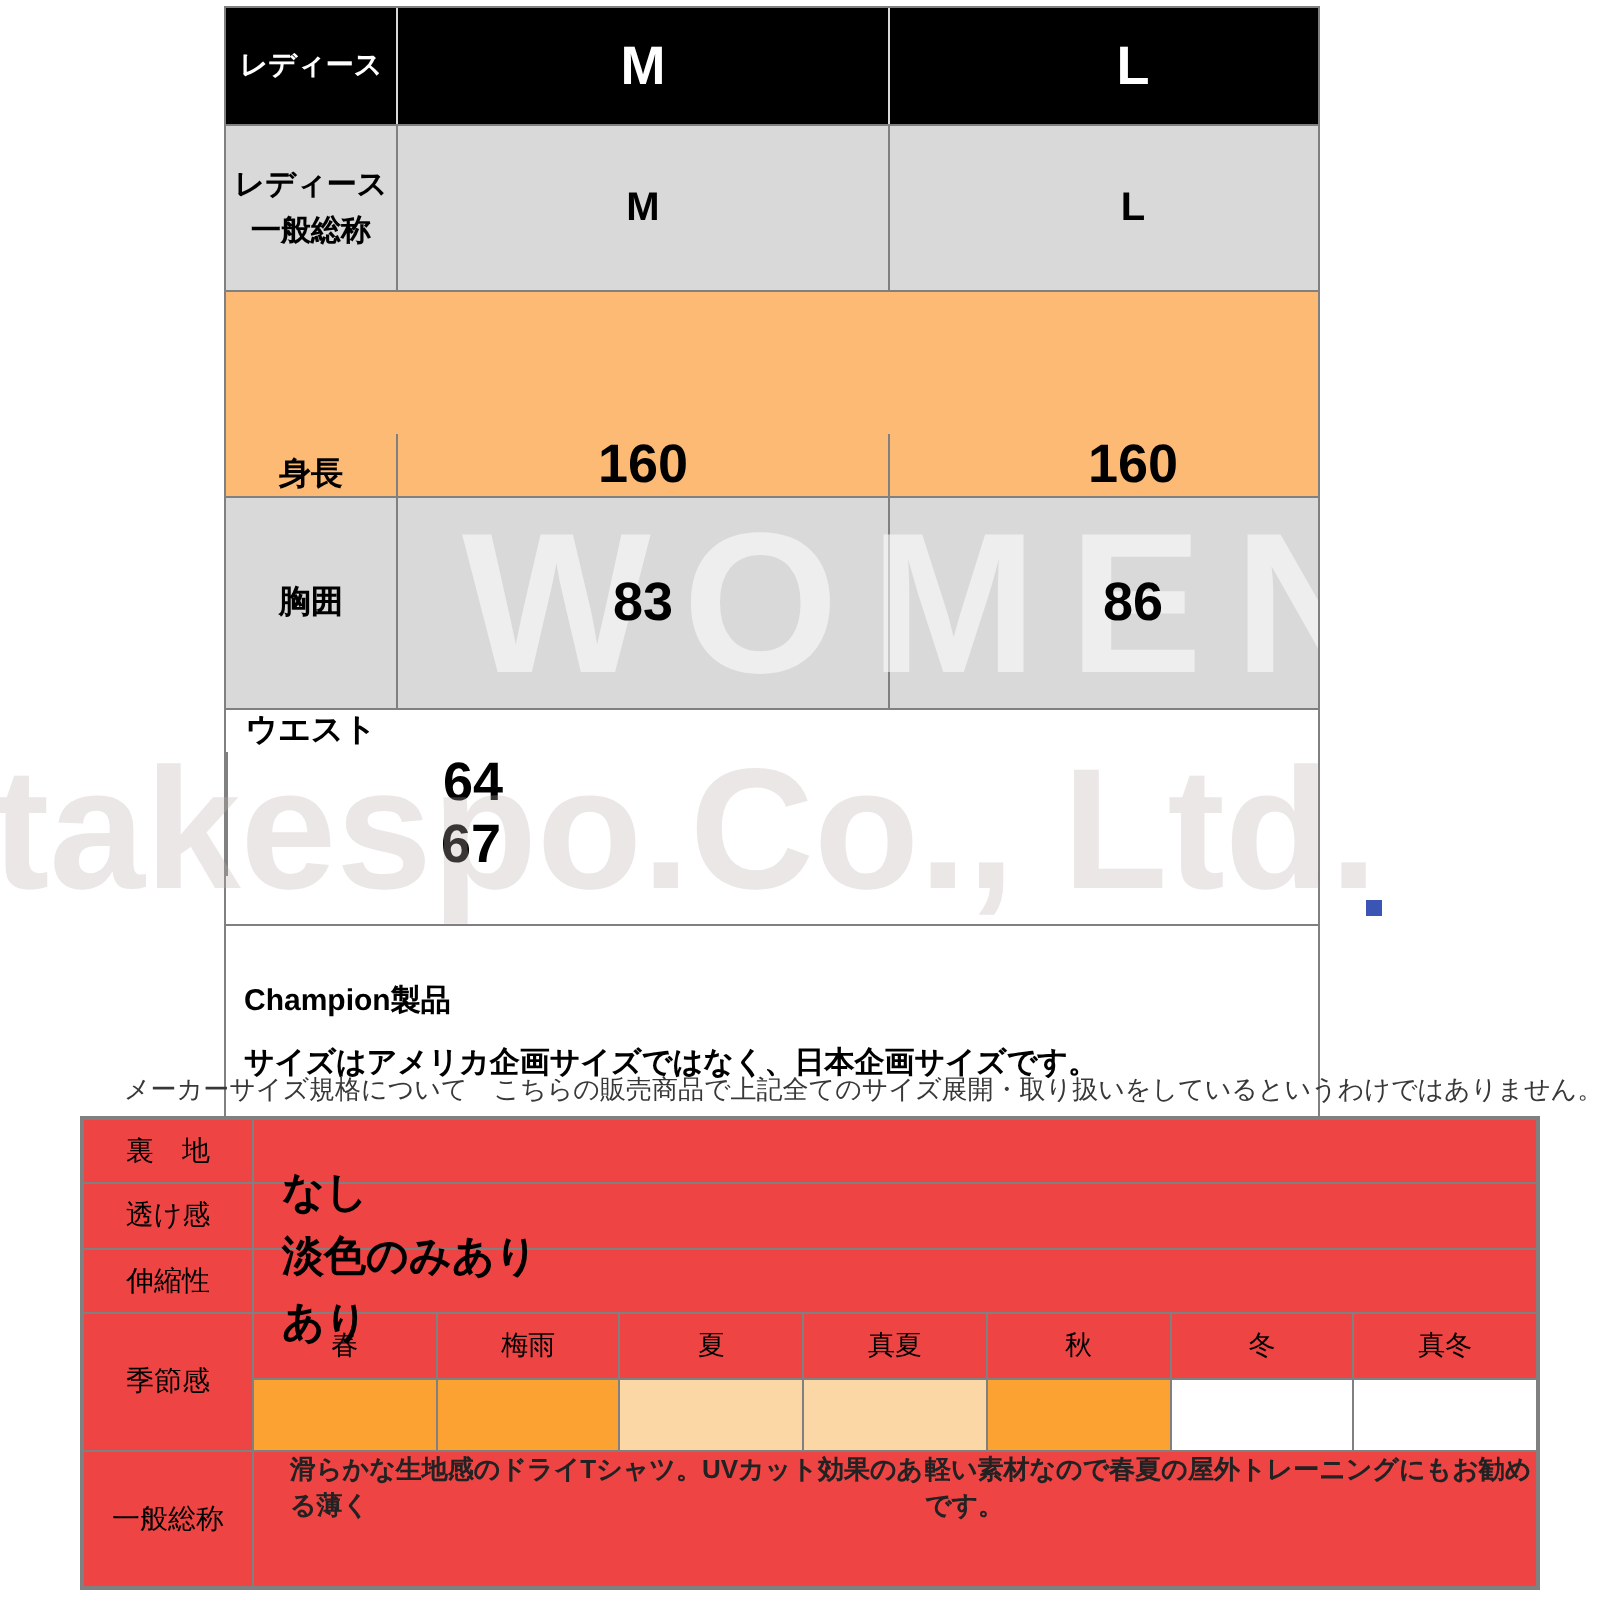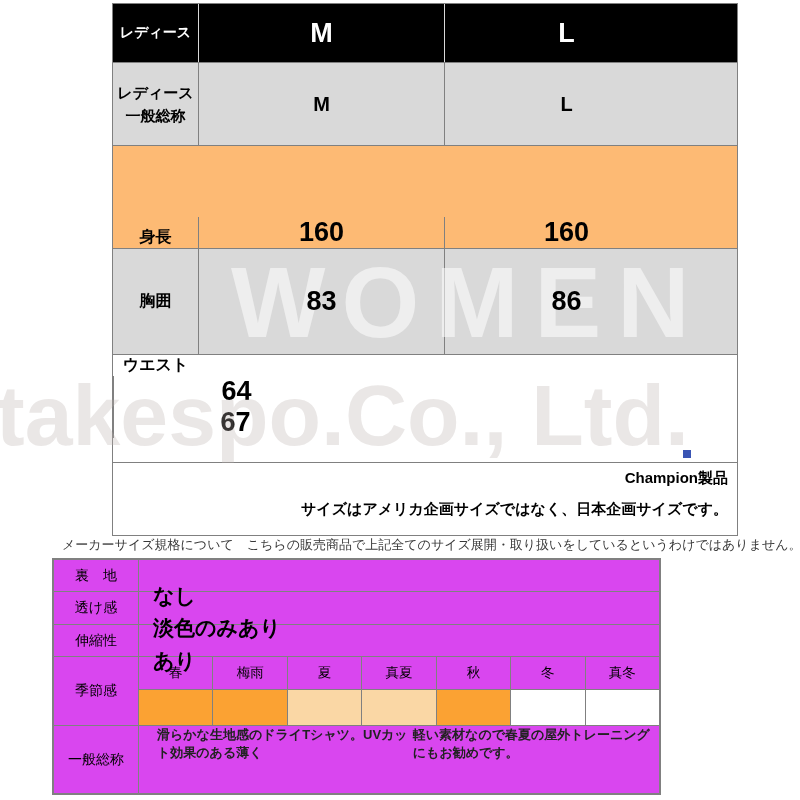--- a/index.html
+++ b/index.html
@@ -1,20 +1,20 @@
 <!DOCTYPE html>
 <html style="--season-strong: #FBA233; --season-light: #FAD7A5; --header-bg: #000000; --row-gray: #D9D9D9; --border-gray: #808080; --marker-blue: #3A55B4;"><head>
 <meta charset="utf-8">
 <style>
   html,body{margin:0;padding:0;background:#fff;}
   .page{position:relative;width:800px;height:800px;background:#fff;overflow:hidden;
         font-family:"Liberation Sans","DejaVu Sans",sans-serif;color:#000;}
 
   
-  .size-table{position:absolute;left:112px;top:3px;width:626px;
+  .size-table{position:absolute;left:112px;top:3px;width:548px;
               border:1px solid var(--border-gray);box-sizing:border-box;background:#fff;}
   .trow{display:flex;position:relative;}
   .trow + .trow{border-top:1px solid var(--border-gray);}
   .cell{box-sizing:border-box;display:flex;align-items:center;justify-content:center;
         text-align:center;flex:0 0 auto;}
   .cell span{position:relative;z-index:3;}
   .c0{width:85px;}
   .c1{width:246px;border-left:1px solid var(--border-gray);}
   .c2{width:244px;border-left:1px solid var(--border-gray);}
   .hrow{height:58px;background:var(--header-bg);color:#fff;}
@@ -23,40 +23,40 @@
   .hrow .c1,.hrow .c2{font-size:27px;font-weight:bold;}
   .r-alias{height:82px;background:var(--row-gray);}
   .r-alias .c0{font-size:15px;font-weight:bold;line-height:1.55;flex-direction:column;}
   .r-alias .c1,.r-alias .c2{font-size:20px;font-weight:bold;}
   .r-height{height:102px;background:#fdba74;align-items:flex-end;}
   .r-chest{height:105px;background:var(--row-gray);overflow:hidden;}
   .r-waist{height:107px;background:#fff;flex-direction:column;}
   .r-height .c0,.r-chest .c0,.r-waist .c0{font-size:16px;font-weight:bold;}
   .r-height .c1,.r-height .c2,.r-chest .c1,.r-chest .c2,.r-waist .c1,.r-waist .c2{
         font-size:27px;font-weight:bold;}
-  .tfoot{border-top:1px solid var(--border-gray);padding:0 9px 10px 9px;
-         font-size:15px;font-weight:bold;line-height:2.05;text-align:right;background:#fff;}
+  .tfoot{border-top:1px solid var(--border-gray);padding:23px 9px 10px 9px;
+         font-size:15px;font-weight:bold;line-height:2.05;text-align:left;background:#fff;}
 
   
   .wm-women{position:absolute;left:118px;top:-4px;z-index:2;font-size:100px;font-weight:bold;
             color:rgba(255,255,255,.55);letter-spacing:16px;white-space:nowrap;pointer-events:none;}
   .wm-company{position:absolute;left:-4px;top:366px;width:810px;z-index:5;font-size:86px;
               font-weight:bold;color:rgba(186,176,172,.30);white-space:nowrap;
               pointer-events:none;letter-spacing:0;}
 
   .corner-marker{position:absolute;left:683px;top:450px;width:8px;height:8px;
                  background:var(--marker-blue);z-index:4;}
 
   
   .note{position:absolute;left:62px;top:536px;width:736px;font-size:13px;color:#383838;
         white-space:nowrap;}
 
   
-  .spec-table{position:absolute;left:52px;top:558px;width:609px;
-              border:2px solid var(--border-gray);box-sizing:border-box;background:#d946ef;}
+  .spec-table{position:absolute;left:40px;top:558px;width:730px;
+              border:2px solid var(--border-gray);box-sizing:border-box;background:#ef4444;}
   .srow{display:flex;}
   .srow + .srow{border-top:1px solid var(--border-gray);}
   .slbl{width:85px;flex:0 0 auto;display:flex;align-items:center;justify-content:center;
         font-size:14px;border-right:1px solid var(--border-gray);box-sizing:border-box;text-align:center;}
   .sval{flex:1;display:flex;align-items:center;padding-left:14px;
         font-size:21px;font-weight:bold;margin-top:36px;}
   .h32{height:31px;} .h33{height:32px;} .h68{height:68px;} .h67{height:67px;}
   .season-grid{flex:1;display:flex;flex-direction:column;}
   .season-heads,.season-cells{display:flex;flex:0 0 auto;}
   .season-heads{height:32px;border-bottom:1px solid var(--border-gray);}

